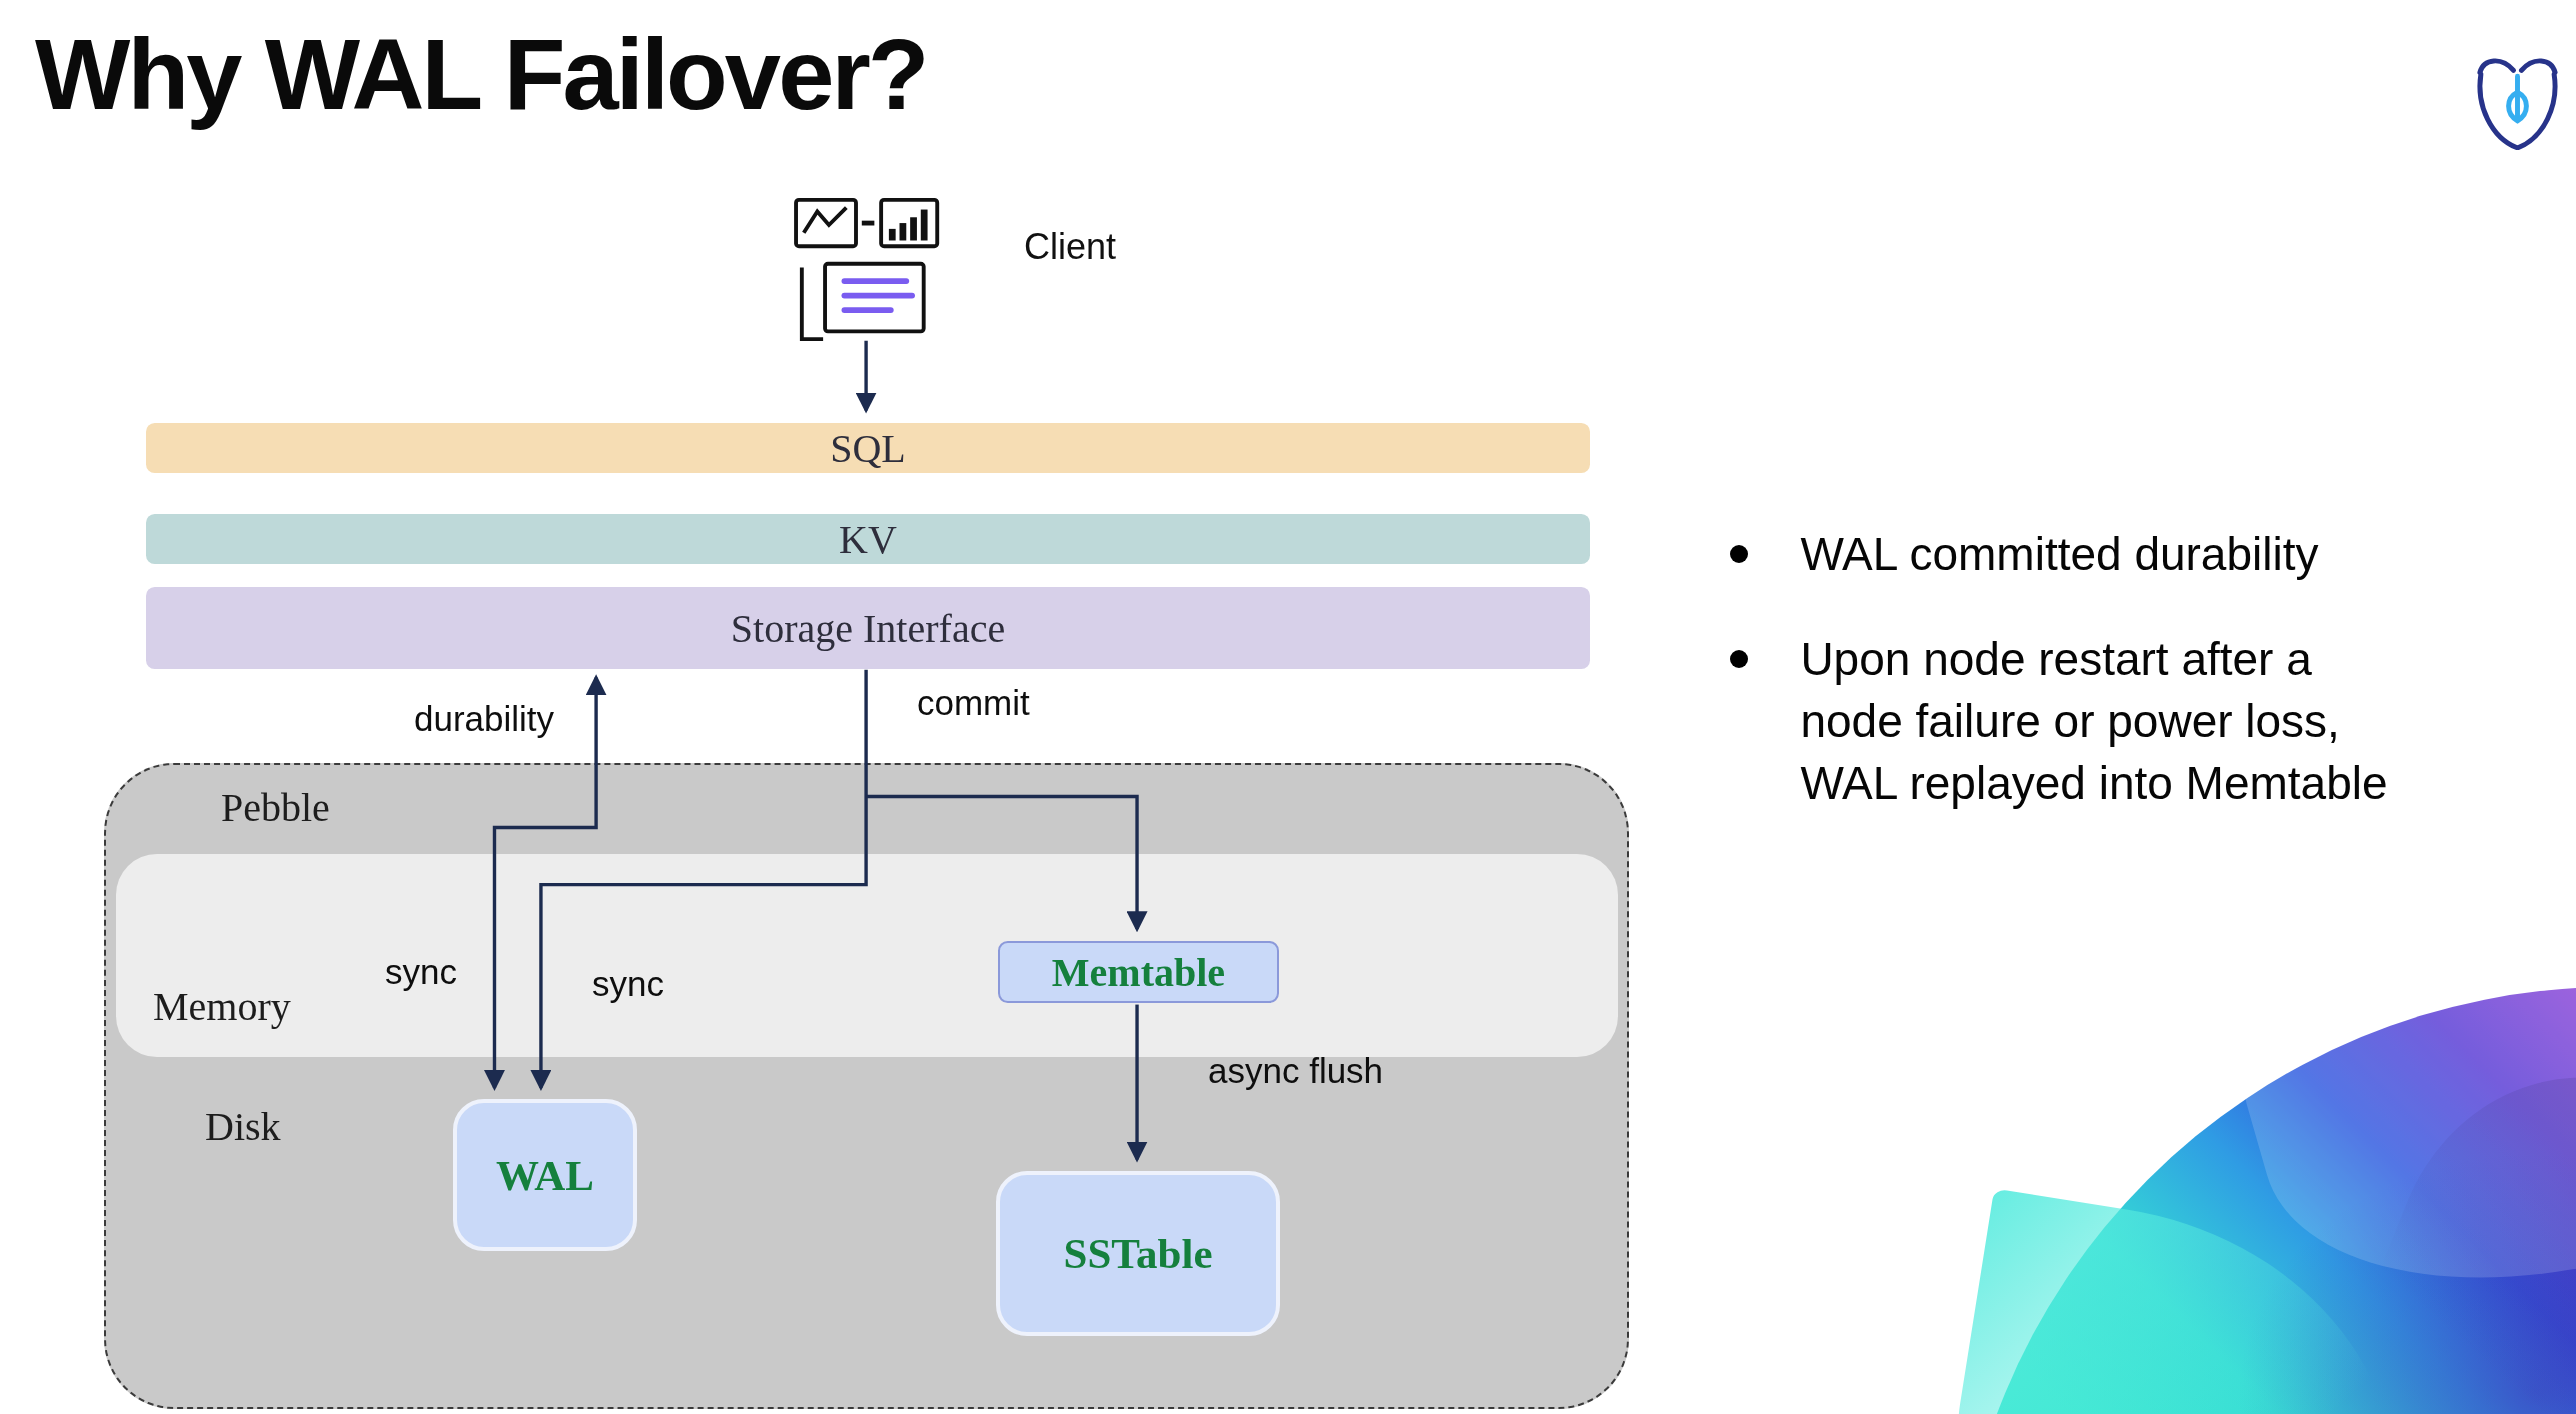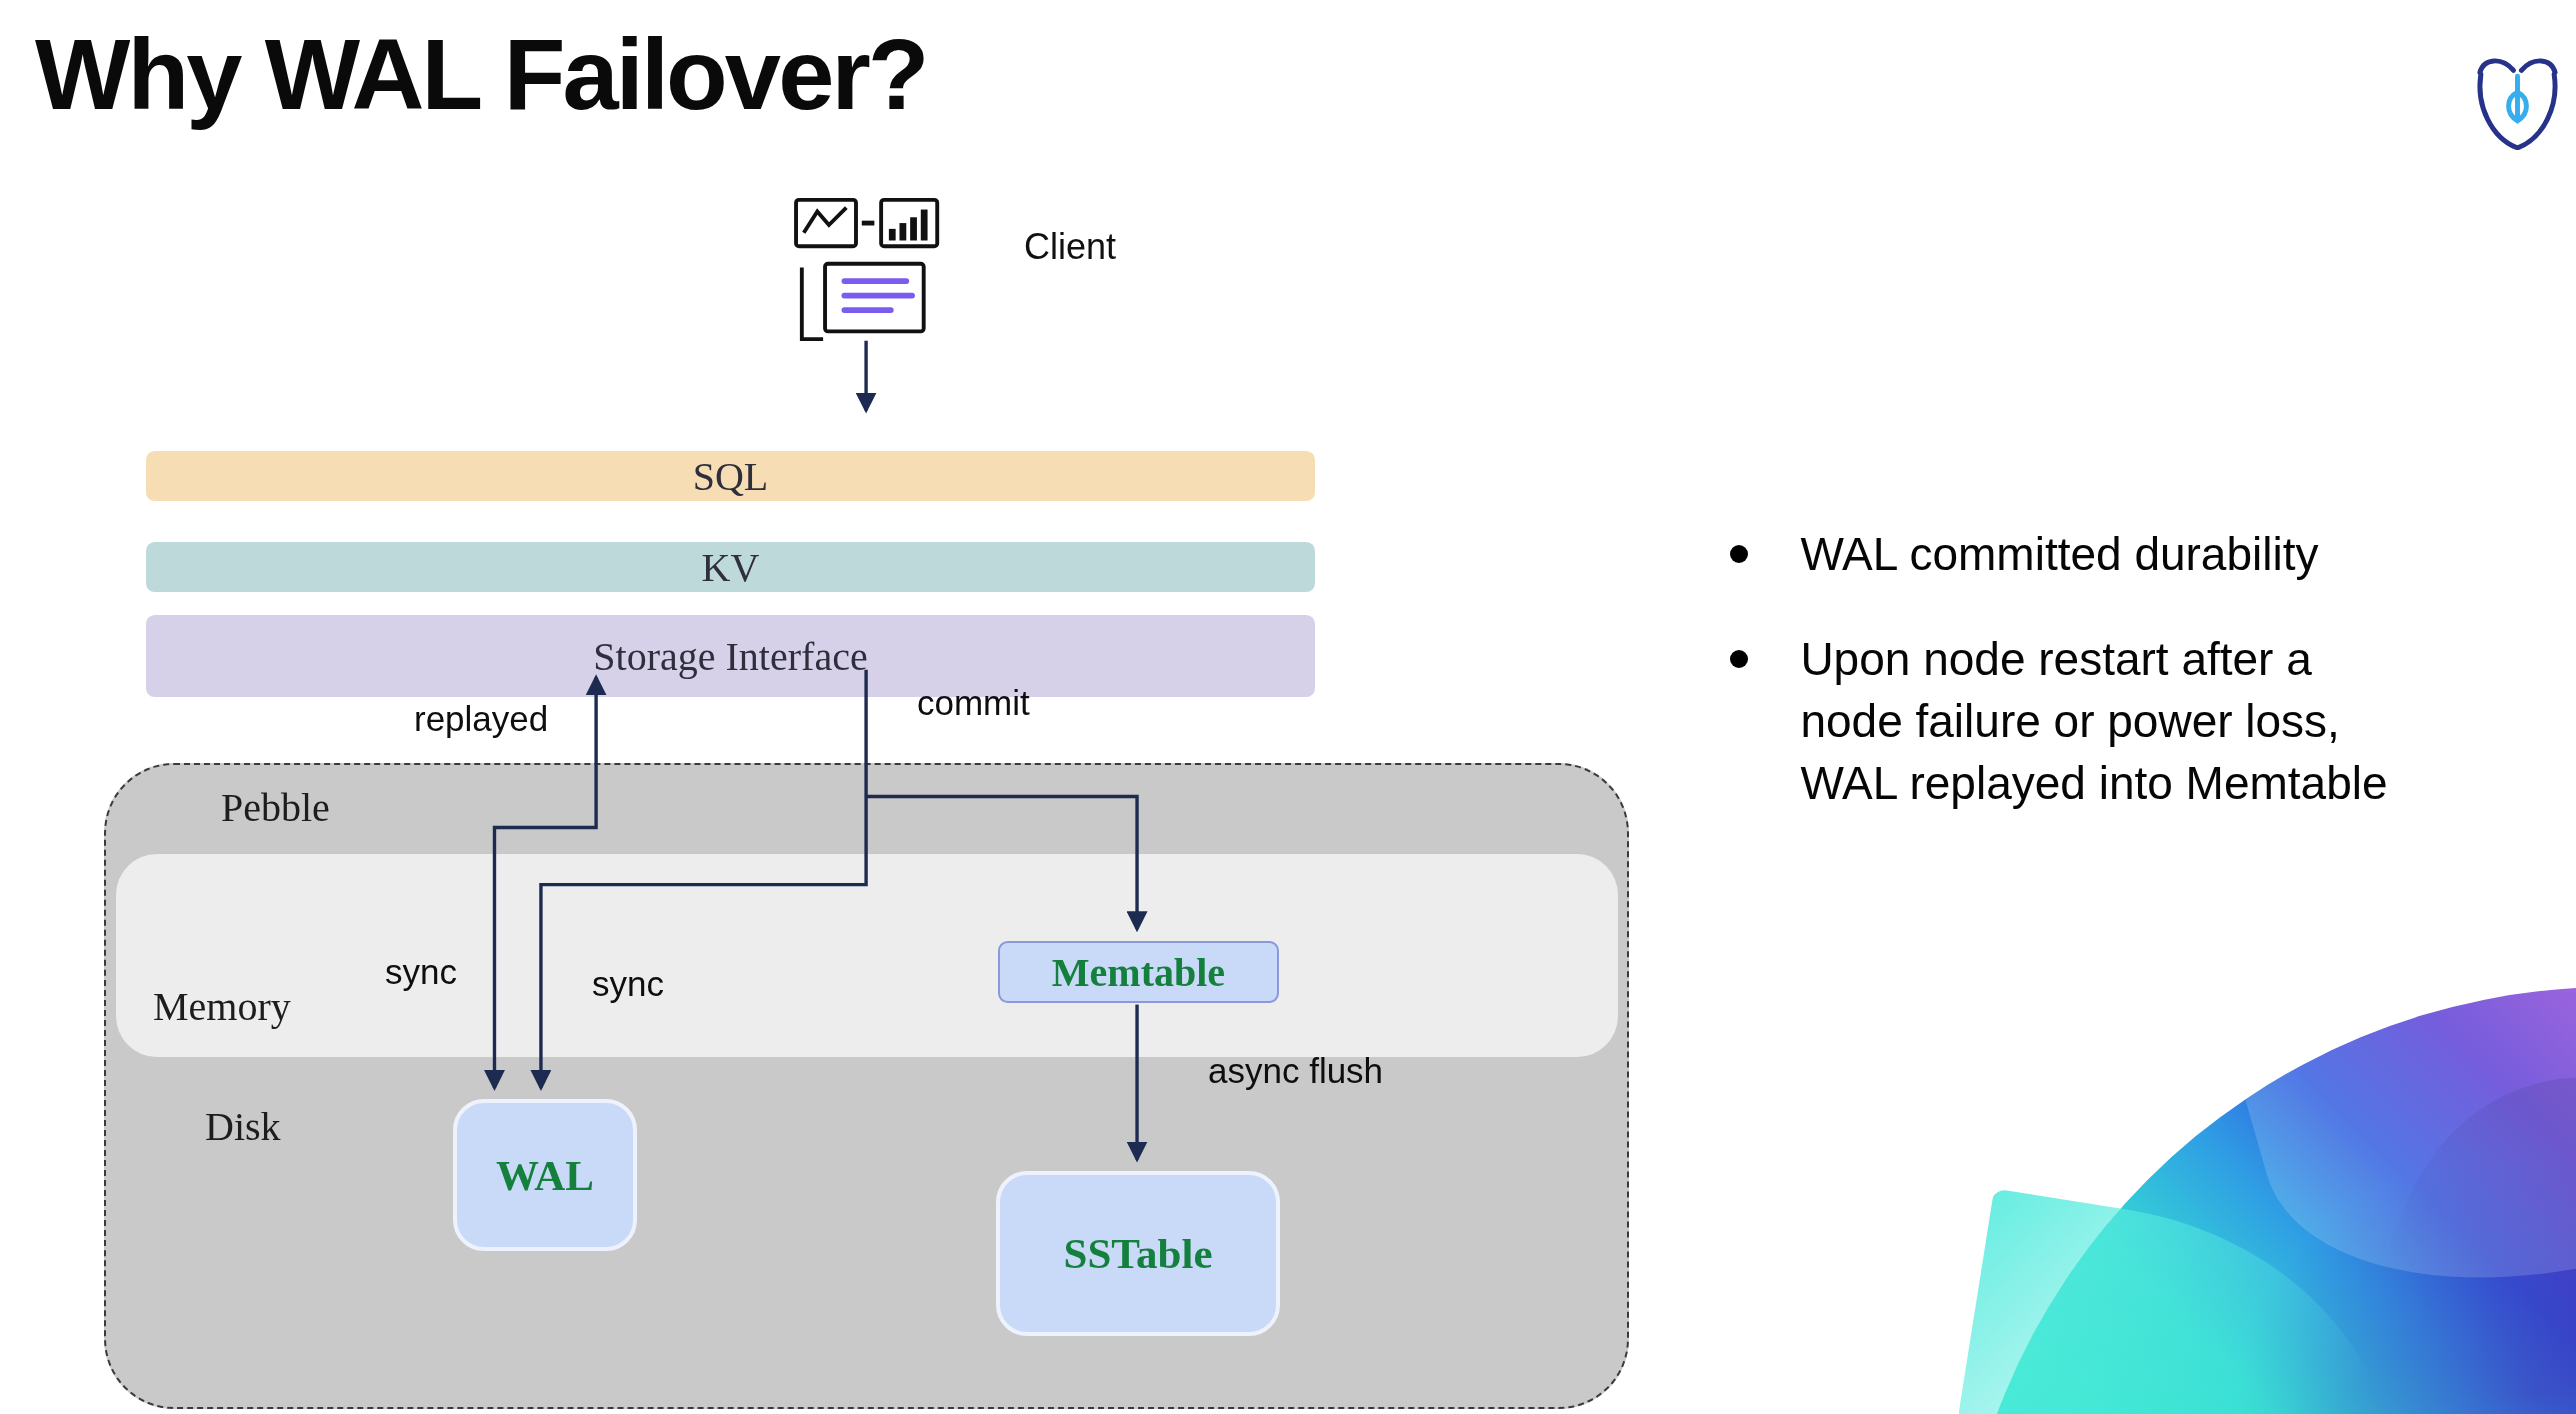--- a/index.html
+++ b/index.html
@@ -16,23 +16,23 @@
 
   
   .logo { position:absolute; left:2468px; top:50px; width:99px; height:105px; }
 
   
   .client-glyph { position:absolute; left:792px; top:196px; width:157px; height:147px; }
   .client-label { position:absolute; left:1024px; top:226px; font-size:36px; color:#111; }
 
   
   .layer-bar {
-    position:absolute; left:146px; width:1169px; border-radius:8.7px;
+    position:absolute; left:146px; width:1444px; border-radius:8.7px;
     display:flex; align-items:center; justify-content:center;
-    font-family:"Liberation Serif", serif; font-size:40px; color:#2e2e3c;margin-top:28px;
+    font-family:"Liberation Serif", serif; font-size:40px; color:#2e2e3c;
   }
   .layer-sql { top:423px; height:50px; background:#f6ddb4; }
   .layer-kv { top:514px; height:50px; background:#bed9d9; }
   .layer-storage { top:587px; height:82px; background:#d7d0e9; }
 
   
   .pebble {
     position:absolute; left:104px; top:763px; width:1525px; height:646px;
     background:#c9c9c9; border:2.9px dashed #3a3a3a; border-radius:70px;
     box-sizing:border-box;
@@ -172,21 +172,21 @@
   <div class="sbox wal-box">
     <span>WAL</span>
   </div>
   <div class="sbox memtable-box">
     <span>Memtable</span>
   </div>
   <div class="sbox sstable-box">
     <span>SSTable</span>
   </div>
 
-  <span class="arrow-label lbl-committed">replayed</span>
+  <span class="arrow-label lbl-committed">durability</span>
   <span class="arrow-label lbl-commit">commit</span>
   <span class="arrow-label lbl-sync-left">sync</span>
   <span class="arrow-label lbl-sync-right">sync</span>
   <span class="arrow-label lbl-async-flush">async flush</span>
 
   <svg class="connectors" width="2576" height="1415" viewBox="0 0 2662 1462">
     <defs>
       <marker id="arrowhead" viewBox="0 0 10 10" refX="8.5" refY="5" markerWidth="6.2" markerHeight="6.2" orient="auto-start-reverse">
         <path d="M 0 0 L 10 5 L 0 10 z" fill="#1c2b4f"></path>
       </marker>

